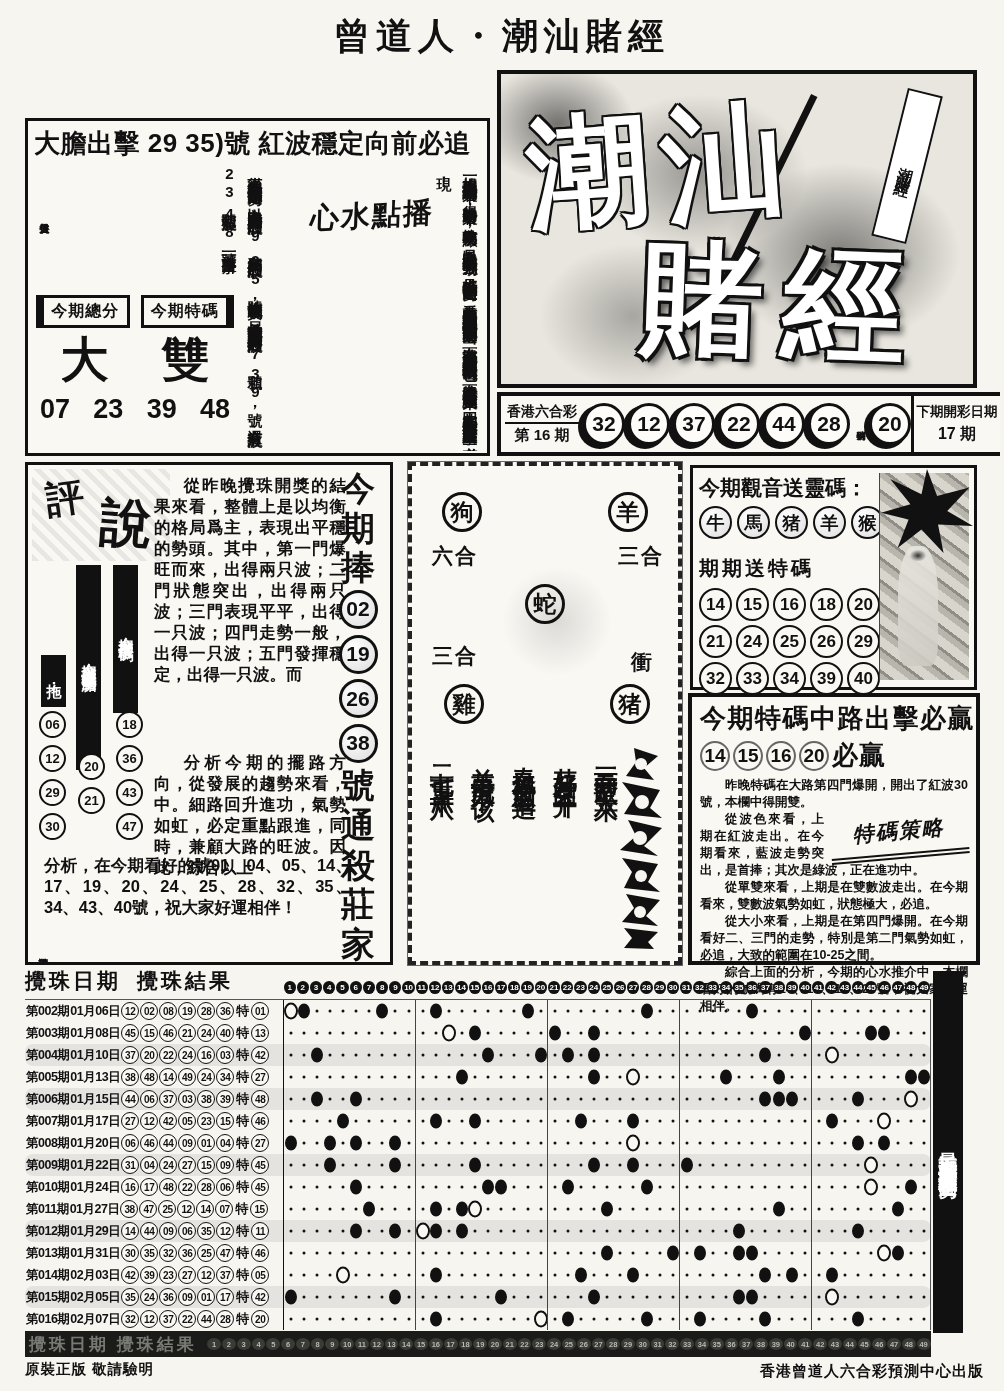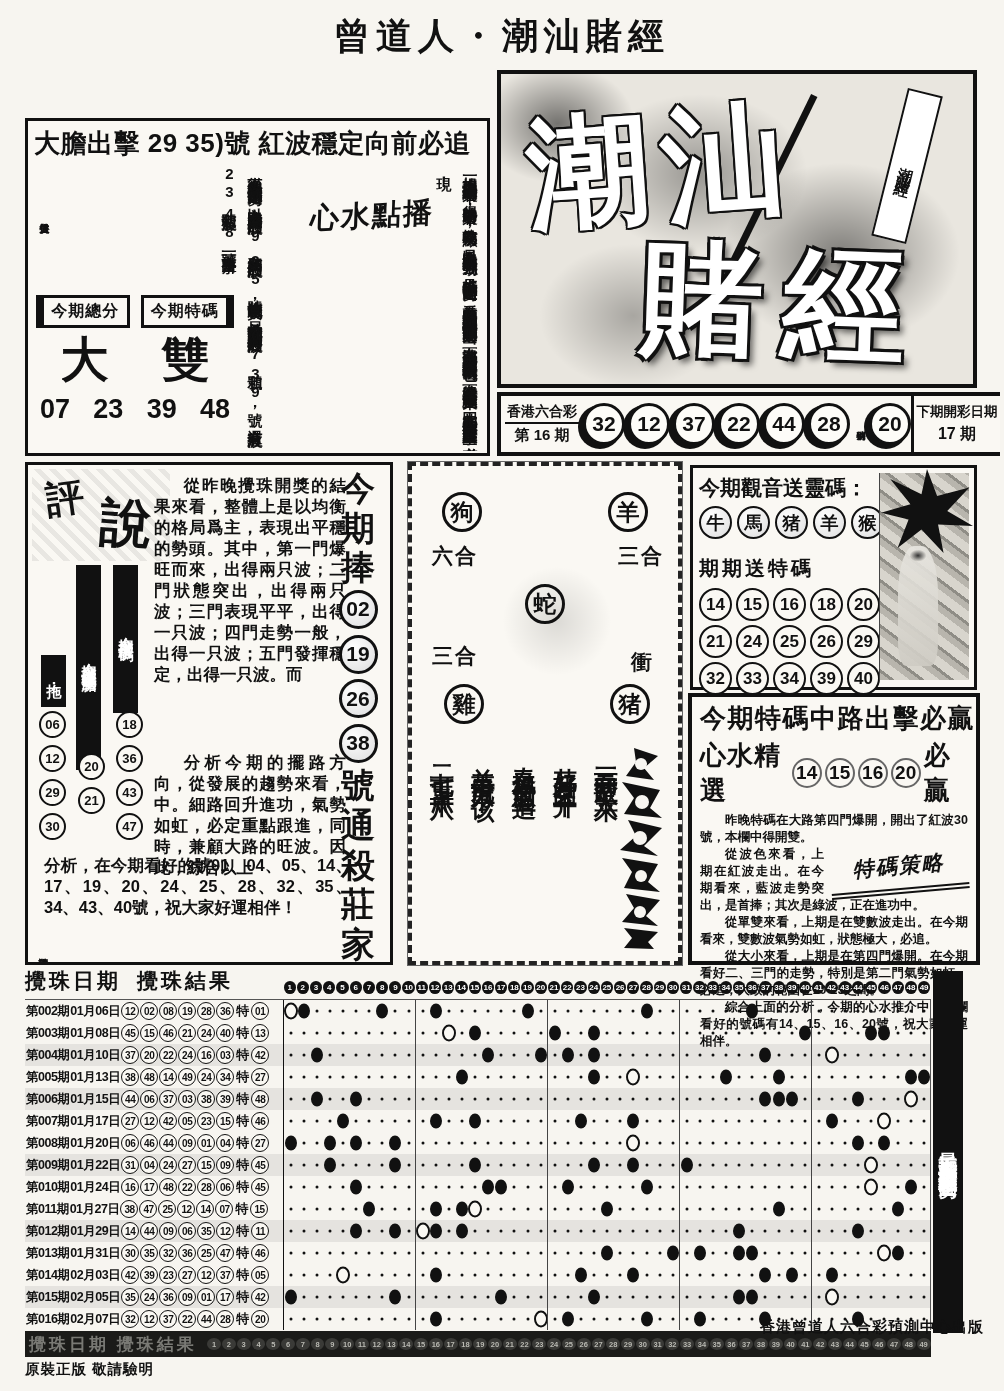--- a/index.html
+++ b/index.html
@@ -167,21 +167,21 @@
 
   
   .chart { position:absolute; left:25px; top:965px; width:938px; height:392px; }
   .t-header { position:absolute; left:0; top:2px; width:258px; display:flex; gap:16px;
     font-size:21px; font-weight:900; letter-spacing:3px; white-space:nowrap; }
   .grid-top { position:absolute; left:258px; top:16px; width:648px; display:flex; }
   .gh-num { flex:1; height:13px; background:#111; color:#fff; border-radius:50%;
     display:flex; align-items:center; justify-content:center; font-size:8px; font-weight:700; margin:0 .5px; }
   .chart-rows { position:absolute; left:0; top:34px; width:906px; border-top:1px solid #555; }
   .c-row { display:flex; height:22px; align-items:center; }
-  .c-row.band { background:rgba(0,0,0,.07); }
+  .c-row.band { background:rgba(0,0,0,.07);border-radius:8px; }
   .c-label { width:258px; display:flex; align-items:center; gap:1px; padding-left:1px; flex:0 0 auto;text-align:center; }
   .c-period, .c-date { font-size:12.5px; font-weight:800; letter-spacing:-0.5px; white-space:nowrap; }
   .tc { width:18px; height:18px; border:1.5px solid #111; border-radius:50%; flex:0 0 auto;
     display:flex; align-items:center; justify-content:center; font-size:10px; font-weight:800;
     letter-spacing:-0.5px; background:#faf8f3; }
   .te { font-size:13px; font-weight:900; margin:0 1px; }
   .dots { width:648px; height:22px; display:flex; border-left:1.5px solid #111; border-right:1px solid #555; }
   .cell { flex:1; position:relative; }
   .cell.gdiv { border-left:1px solid #444; }
   .cell::before { content:""; position:absolute; left:50%; top:50%; transform:translate(-50%,-50%);
@@ -191,21 +191,21 @@
   .side-banner { position:absolute; left:908px; top:6px; width:30px; height:362px; background:#111;
     color:#fff; writing-mode:vertical-rl; text-orientation:upright; font-size:19px; font-weight:700;
     letter-spacing:2px; display:flex; align-items:center; justify-content:center; }
   .bottom-smear { position:absolute; left:0; top:366px; width:906px; height:26px; background:#1b1b19;
     overflow:hidden; display:flex; align-items:center; filter:blur(.4px); }
   .smear-text { color:#8a8a85; font-size:17px; font-weight:900; letter-spacing:3px; margin:0 10px 0 4px;
     white-space:nowrap; opacity:.85; }
   .smear-nums { display:flex; flex:1; }
   .smear-nums .gh-num { background:#3a3a37; color:#b9b9b2; height:12px; font-size:7.5px; }
   .footer-left { position:absolute; left:25px; top:1360px; font-size:14.5px; font-weight:800; letter-spacing:1px; }
-  .footer-right { position:absolute; right:20px; top:1318px; font-size:15px; font-weight:800; letter-spacing:1px; }
+  .footer-right { position:absolute; right:20px; top:1362px; font-size:15px; font-weight:800; letter-spacing:1px; }
 </style>
 </head>
 <body>
 
 <div class="paper">
 
   <div class="page-title">曾道人・潮汕賭經</div>
   <div class="edition">第一版</div>
 
   <section class="analysis">
@@ -381,21 +381,20 @@
       </div>
     <div class="g-img">
       <div class="g-star"></div>
       <div class="g-fig"></div>
     </div>
   </section>
 
   <section class="special">
     <div class="sp-head">今期特碼中路出擊必贏</div>
     <div class="sp-sub">
-      <span class="sp-sub-pre">心水精選</span>
       <span class="sp-sub-nums" style="display:flex;gap:3px;">
           <span class="sp-circle">14</span>
           <span class="sp-circle">15</span>
           <span class="sp-circle">16</span>
           <span class="sp-circle">20</span>
         </span>
       <span class="sp-sub-suf">必贏</span>
     </div>
     <div class="sp-body">
         <p>昨晚特碼在大路第四門爆開，開出了紅波30號，本欄中得開雙。</p>

